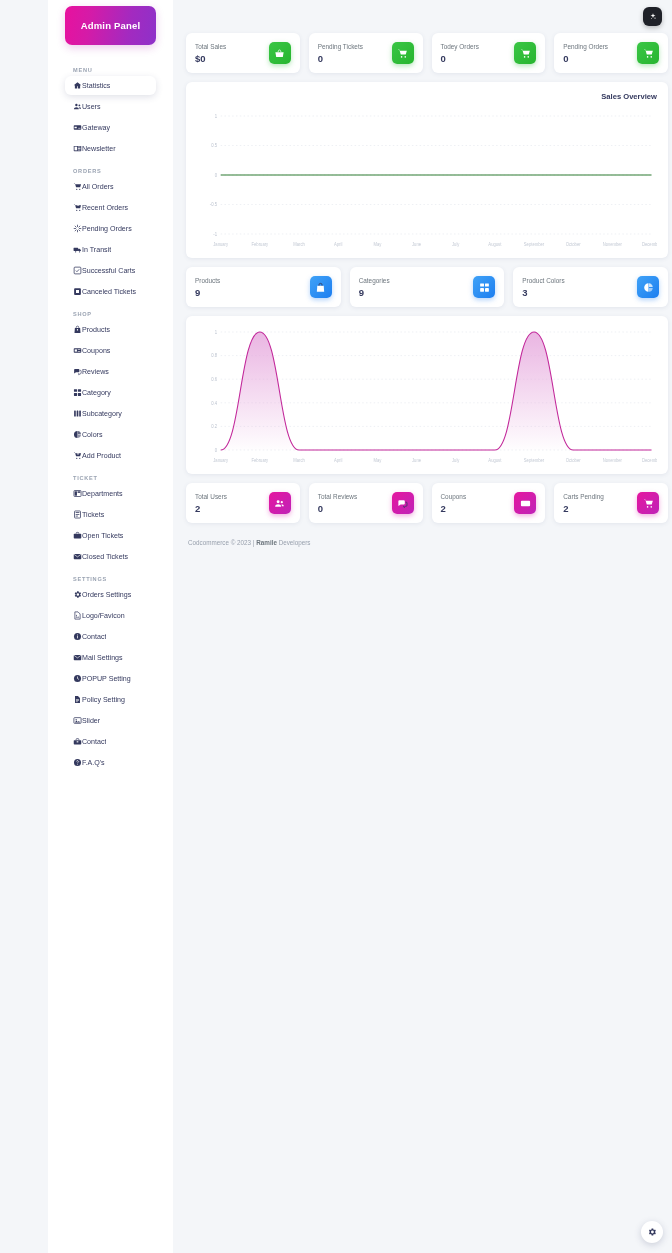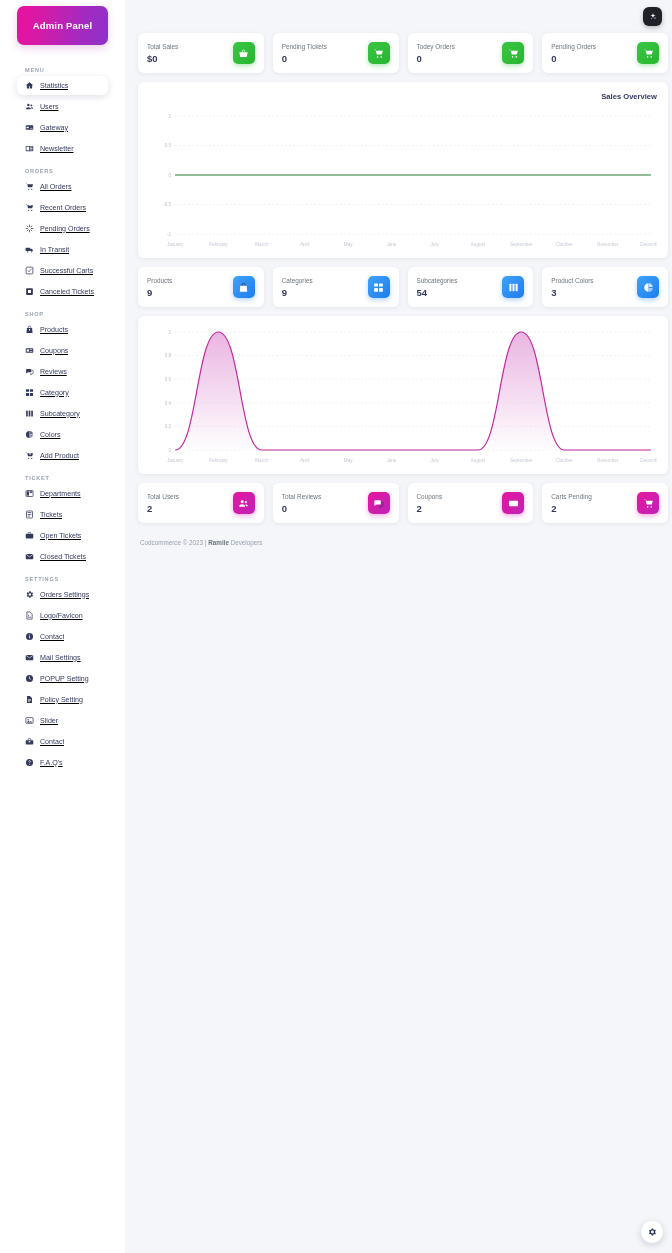--- a/index.html
+++ b/index.html
@@ -14,20 +14,21 @@
 
   
   #sidebar {
     width: 125px;
     min-width: 125px;
     height: 1253px;
     background: #ffffff;
     padding: 0 17px;
     position: relative;
     overflow: hidden;
+    margin-left: 48px;
   }
   #brand {
     margin: 6px 0 14px 0;
     height: 39px;
     border-radius: 7px;
     background: linear-gradient(100deg, #e8119e 0%, #d41ba8 28%, #a32ac0 70%, #8e31c9 100%);
     display: flex;
     align-items: center;
     justify-content: center;
     box-shadow: 0 3px 8px rgba(170,30,170,.22);
@@ -42,27 +43,25 @@
     font-size: 5.6px;
     font-weight: bold;
     letter-spacing: .75px;
     color: #9aa3b2;
     text-transform: uppercase;
     padding: 8px 0 3px 8px;
   }
   .nav-item {
     display: flex;
     align-items: center;
-    gap: 6px;
     height: 19px;
     padding: 0 7px;
     border-radius: 6px;
     margin-bottom: 2px;
     cursor: pointer;
-    text-decoration: underline;
   }
   .nav-item.active {
     background: #ffffff;
     box-shadow: 0 2px 7px rgba(60,70,110,.16);
   }
   .nav-item .ico {
     width: 10px; height: 10px;
     display: flex; align-items: center; justify-content: center;
     color: #34395e;
     flex: 0 0 10px;
@@ -620,33 +619,20 @@
         <div class="stat-text">
           <div class="stat-label">Categories</div>
           <div class="stat-value">9</div>
         </div>
         <div class="stat-badge badge-blue">
           <svg viewBox="0 0 24 24" class="" fill="#ffffff">
             <rect x="2.5" y="3" width="8.4" height="7" rx="1"></rect>
             <rect x="13.1" y="3" width="8.4" height="7" rx="1"></rect>
             <rect x="2.5" y="13" width="8.4" height="8" rx="1"></rect>
             <rect x="13.1" y="13" width="8.4" height="8" rx="1"></rect>
-          </svg>
-        </div>
-      </div>
-      <div class="stat-card">
-        <div class="stat-text">
-          <div class="stat-label">Subcategories</div>
-          <div class="stat-value">54</div>
-        </div>
-        <div class="stat-badge badge-blue">
-          <svg viewBox="0 0 24 24" class="" fill="#ffffff">
-            <rect x="3" y="4" width="4.4" height="16" rx="1"></rect>
-            <rect x="9.8" y="4" width="4.4" height="16" rx="1"></rect>
-            <rect x="16.6" y="4" width="4.4" height="16" rx="1"></rect>
           </svg>
         </div>
       </div>
       <div class="stat-card">
         <div class="stat-text">
           <div class="stat-label">Product Colors</div>
           <div class="stat-value">3</div>
         </div>
         <div class="stat-badge badge-blue">
           <svg viewBox="0 0 24 24" class="" fill="#ffffff">

